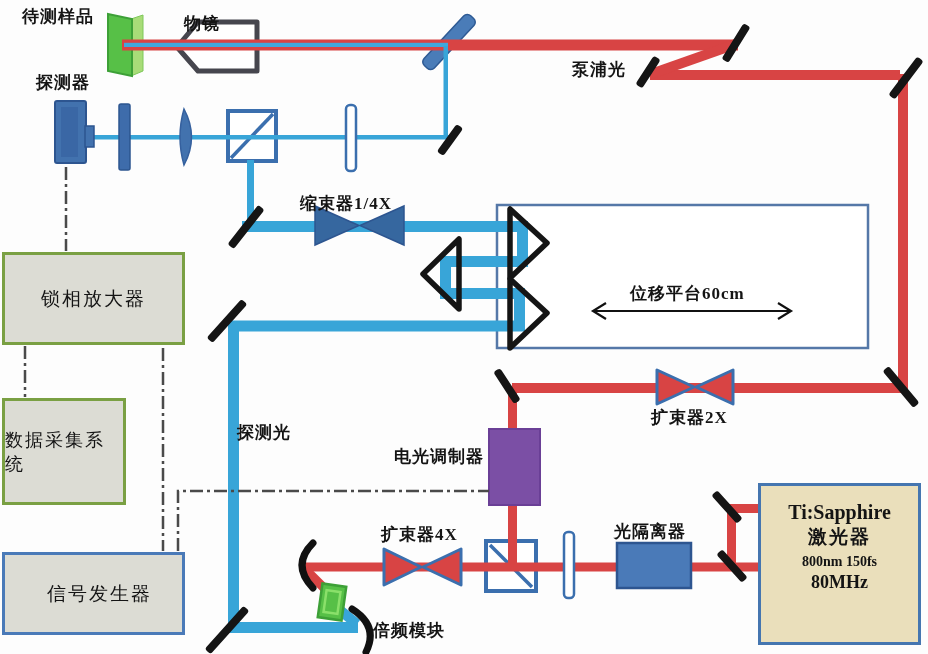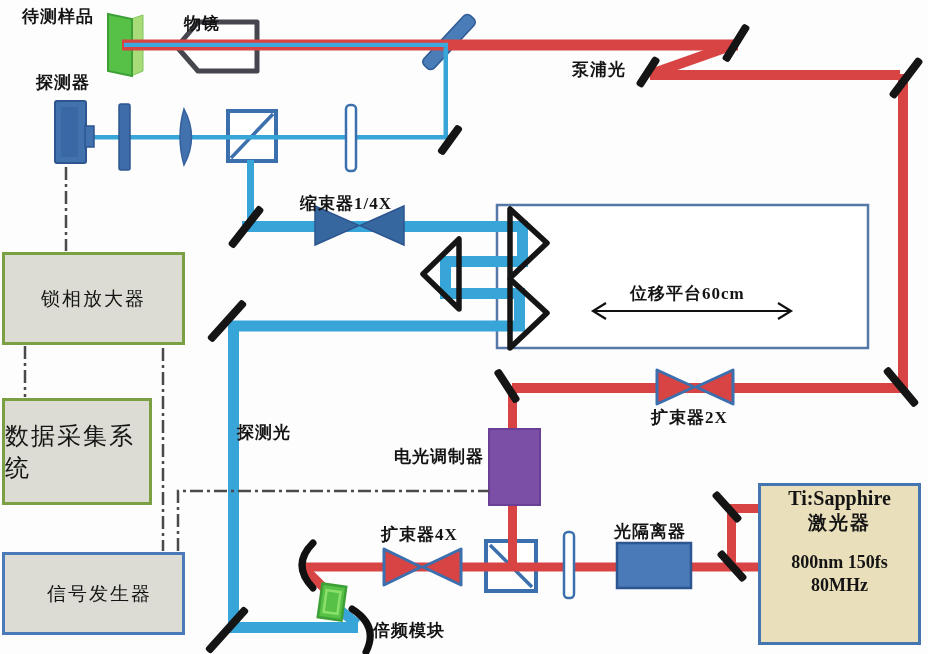--- a/index.html
+++ b/index.html
@@ -8,25 +8,25 @@
   #gfx{position:absolute;left:0;top:0;}
   .lbl{position:absolute;font-weight:bold;color:#141414;font-size:17px;white-space:nowrap;
        letter-spacing:1px;}
   .instr{position:absolute;display:flex;align-items:center;justify-content:center;
          background:#dcdcd4;color:#141414;font-weight:normal;font-size:19px;letter-spacing:2px;
          box-sizing:border-box;}
   .green-border{border:3.5px solid #7aa043;}
   .blue-border{border:3.5px solid #4a7ab8;}
   #laser-box{position:absolute;left:758px;top:483px;width:163px;height:162px;background:#ead fbb;
          background:#eadfbb;border:3.5px solid #4576b0;box-sizing:border-box;display:flex;
-         flex-direction:column;align-items:center;justify-content:flex-start;
+         flex-direction:column;align-items:center;justify-content:flex-start;padding-top:14px;
          font-weight:bold;color:#141414;}
   #laser-box .l1{font-size:20px;line-height:1.25;}
   #laser-box .l2{font-size:19px;line-height:1.25;letter-spacing:2px;}
-  #laser-box .l3{font-size:18px;line-height:1.3;margin-top:16px;}
+  #laser-box .l3{font-size:14px;line-height:1.3;margin-top:4px;}
   #laser-box .l4{font-size:18px;line-height:1.3;}
 </style>
 </head>
 <body>
 
 <div id="stage">
 
 <svg id="gfx" width="928" height="654" viewBox="0 0 928 654">
 
   <rect x="497" y="205" width="371" height="143" fill="#ffffff" stroke="#5578a8" stroke-width="2.5"></rect>
@@ -174,21 +174,21 @@
     <line x1="66" y1="167" x2="66" y2="251"></line>
     <line x1="25" y1="346" x2="25" y2="397"></line>
     <line x1="163" y1="348" x2="163" y2="551"></line>
     <path d="M178,551 L178,491 L489,491"></path>
   </g>
 </svg>
 
 <div class="instr green-border" style="left:2px;top:252px;width:183px;height:93px;">
   <span>锁相放大器</span>
 </div>
-<div class="instr green-border" style="left:2px;top:398px;width:150px;height:107px;font-size:24px;">
+<div class="instr green-border" style="left:2px;top:398px;width:124px;height:107px;font-size:18px;">
   <span>数据采集系统</span>
 </div>
 <div class="instr blue-border" style="left:2px;top:552px;width:183px;height:83px;padding-left:12px;">
   <span>信号发生器</span>
 </div>
 <div id="laser-box">
   <span class="l1">Ti:Sapphire</span>
   <span class="l2">激光器</span>
   <span class="l3">800nm 150fs</span>
   <span class="l4">80MHz</span>

